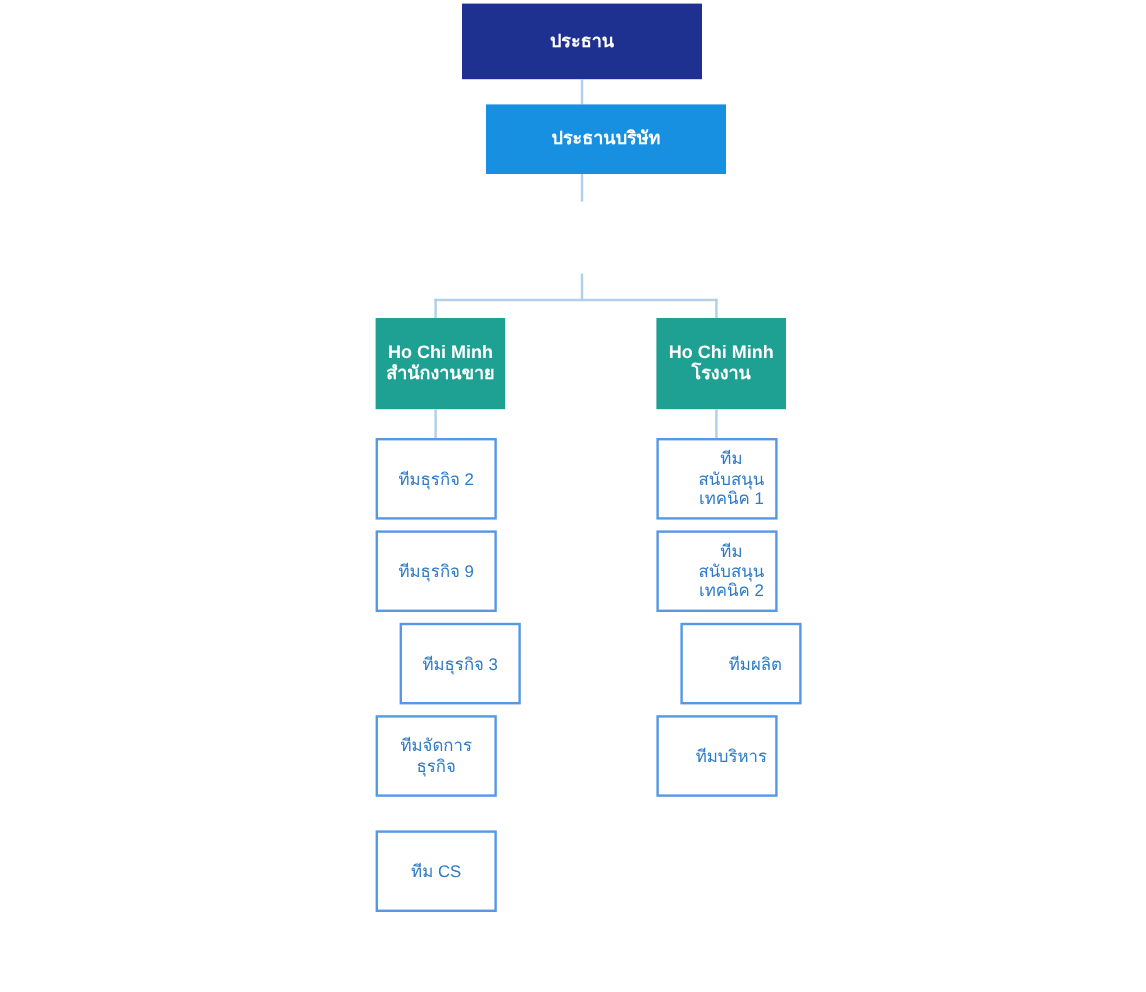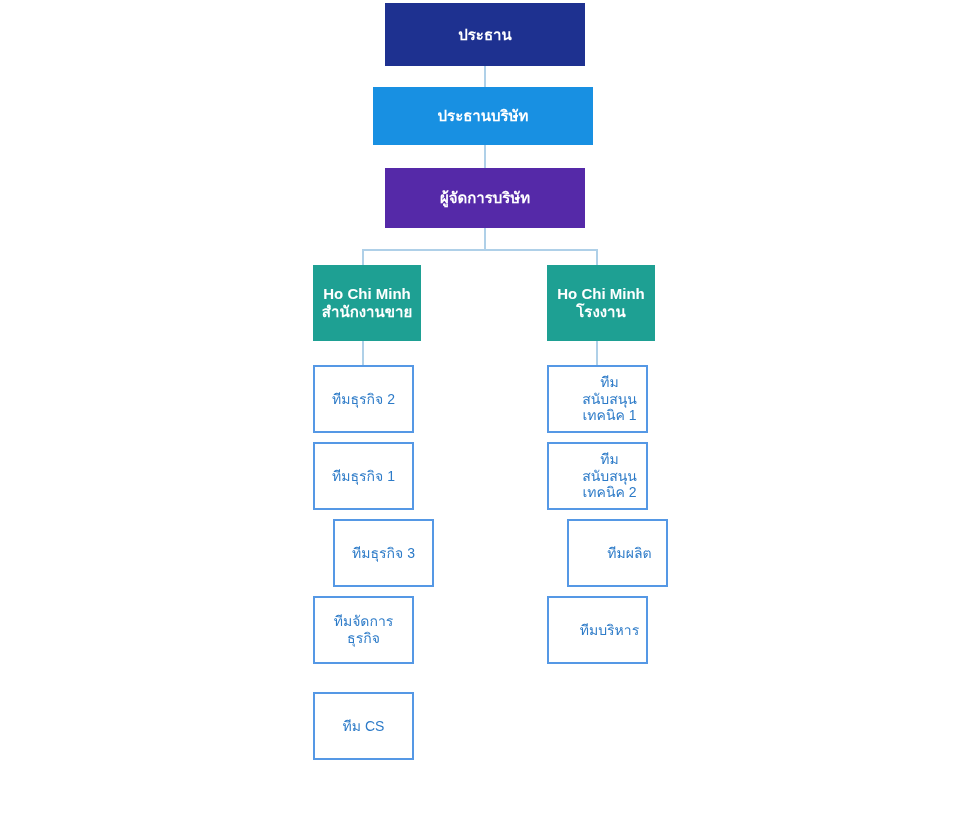--- a/index.html
+++ b/index.html
@@ -13,21 +13,21 @@
 
   .node {
     position: absolute;
     display: flex; align-items: center; justify-content: center;
     text-align: center;
     box-sizing: border-box;
   }
   .node .lbl { white-space: pre-line; line-height: 1.2; }
 
   .l1 { left: 385px; top: 3px;  width: 200px; height: 63px; background: #1E3190; }
-  .l2 { left: 373px; top: 87px; width: 220px; height: 58px; background: #1890E2; }
+  .l2 { left: 405px; top: 87px; width: 200px; height: 58px; background: #1890E2; }
   .l3 { left: 385px; top: 168px; width: 200px; height: 60px; background: #5529A8; }
   .l1, .l2, .l3 { color: #ffffff; font-size: 15px; font-weight: 700; }
 
   .branch {
     top: 265px; width: 108px; height: 76px;
     background: #1EA093; color: #ffffff;
     font-size: 15px; font-weight: 600;
   }
   .branch-left  { left: 313px; }
   .branch-right { left: 547px; }
@@ -61,23 +61,20 @@
   </div>
 
   <div class="conn cv" style="left:484px; top:66px; height:21px;"></div>
 
   <div class="node l2">
     <span class="lbl">ประธานบริษัท</span>
   </div>
 
   <div class="conn cv" style="left:484px; top:145px; height:23px;"></div>
 
-  <div class="node l3">
-    <span class="lbl">ผู้จัดการบริษัท</span>
-  </div>
 
   <div class="conn cv" style="left:484px; top:228px; height:23px;"></div>
   <div class="conn ch" style="left:362px; top:249px; width:236px;"></div>
   <div class="conn cv" style="left:362px; top:249px; height:16px;"></div>
   <div class="conn cv" style="left:596px; top:249px; height:16px;"></div>
 
   <div class="node branch branch-left">
     <span class="lbl">Ho Chi Minh
 สำนักงานขาย</span>
   </div>
@@ -87,21 +84,21 @@
   </div>
 
   <div class="conn cv" style="left:362px; top:341px; height:24px;"></div>
   <div class="conn cv" style="left:596px; top:341px; height:24px;"></div>
 
   <div class="col-left">
     <div class="node leaf row0">
       <span class="lbl">ทีมธุรกิจ 2</span>
     </div>
     <div class="node leaf row1">
-      <span class="lbl">ทีมธุรกิจ 1</span>
+      <span class="lbl">ทีมธุรกิจ 9</span>
     </div>
     <div class="node leaf row2">
       <span class="lbl">ทีมธุรกิจ 3</span>
     </div>
     <div class="node leaf row3">
       <span class="lbl">ทีมจัดการ
 ธุรกิจ</span>
     </div>
     <div class="node leaf row4">
       <span class="lbl">ทีม CS</span>

